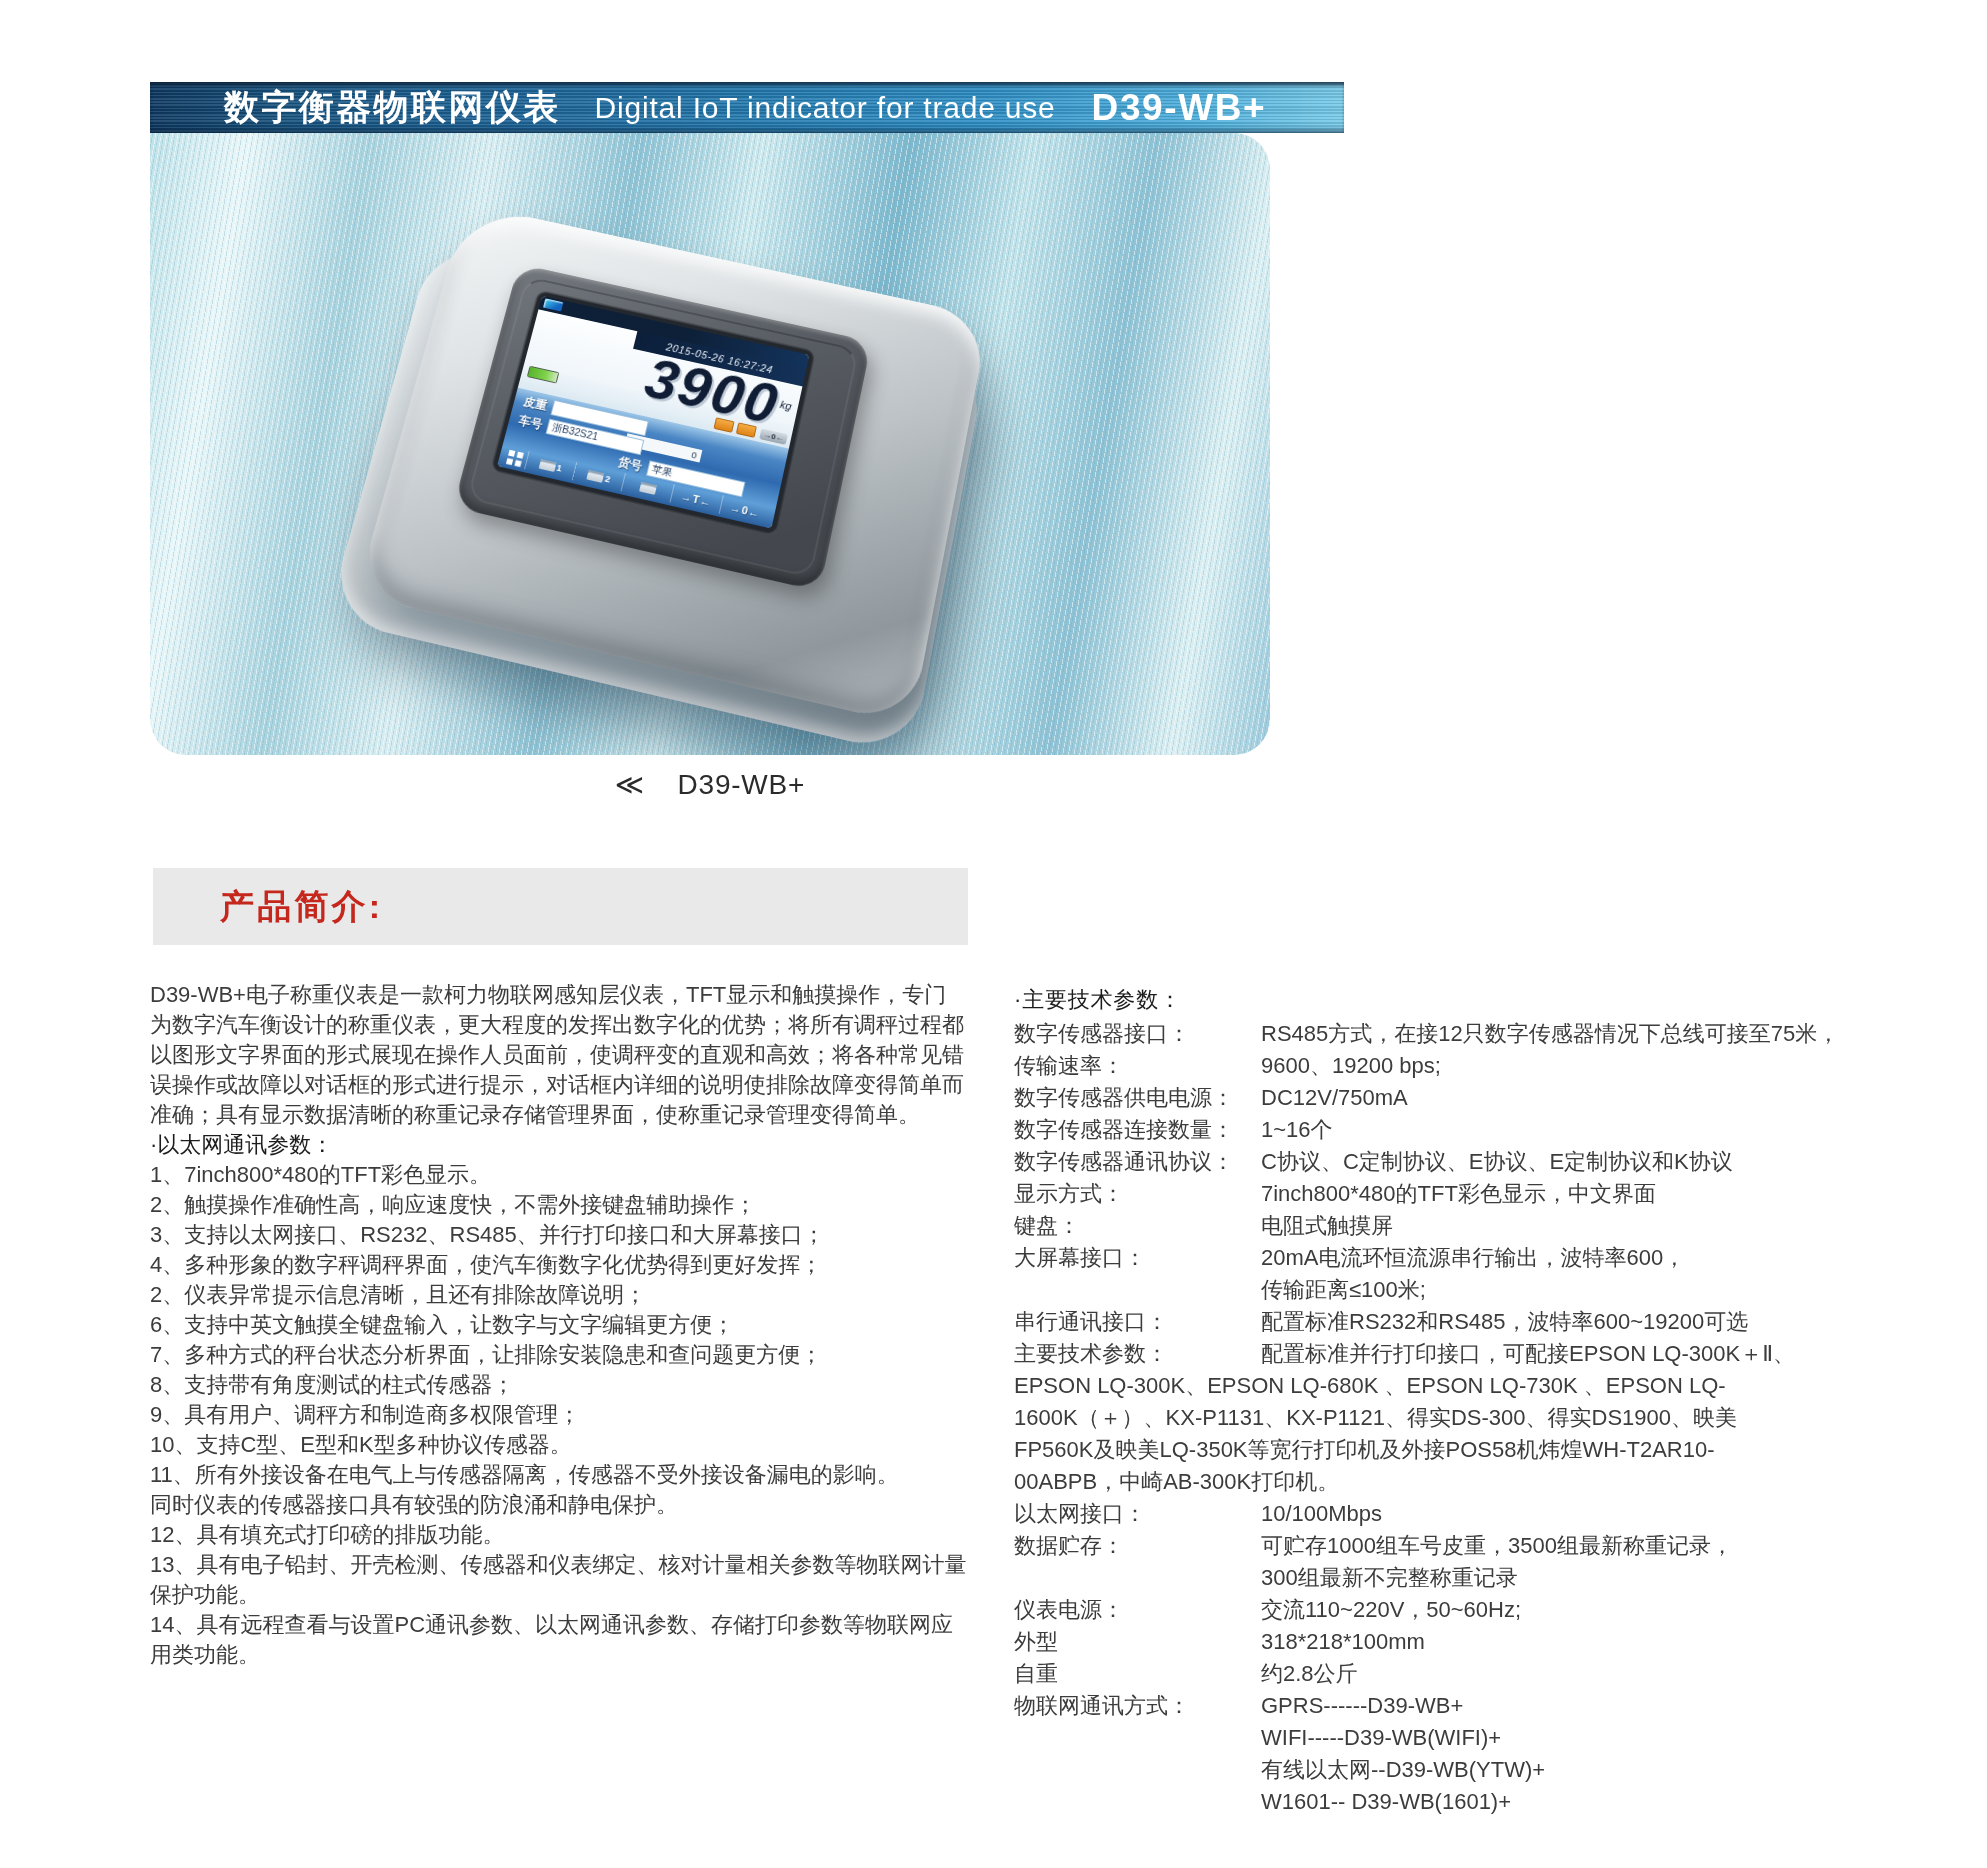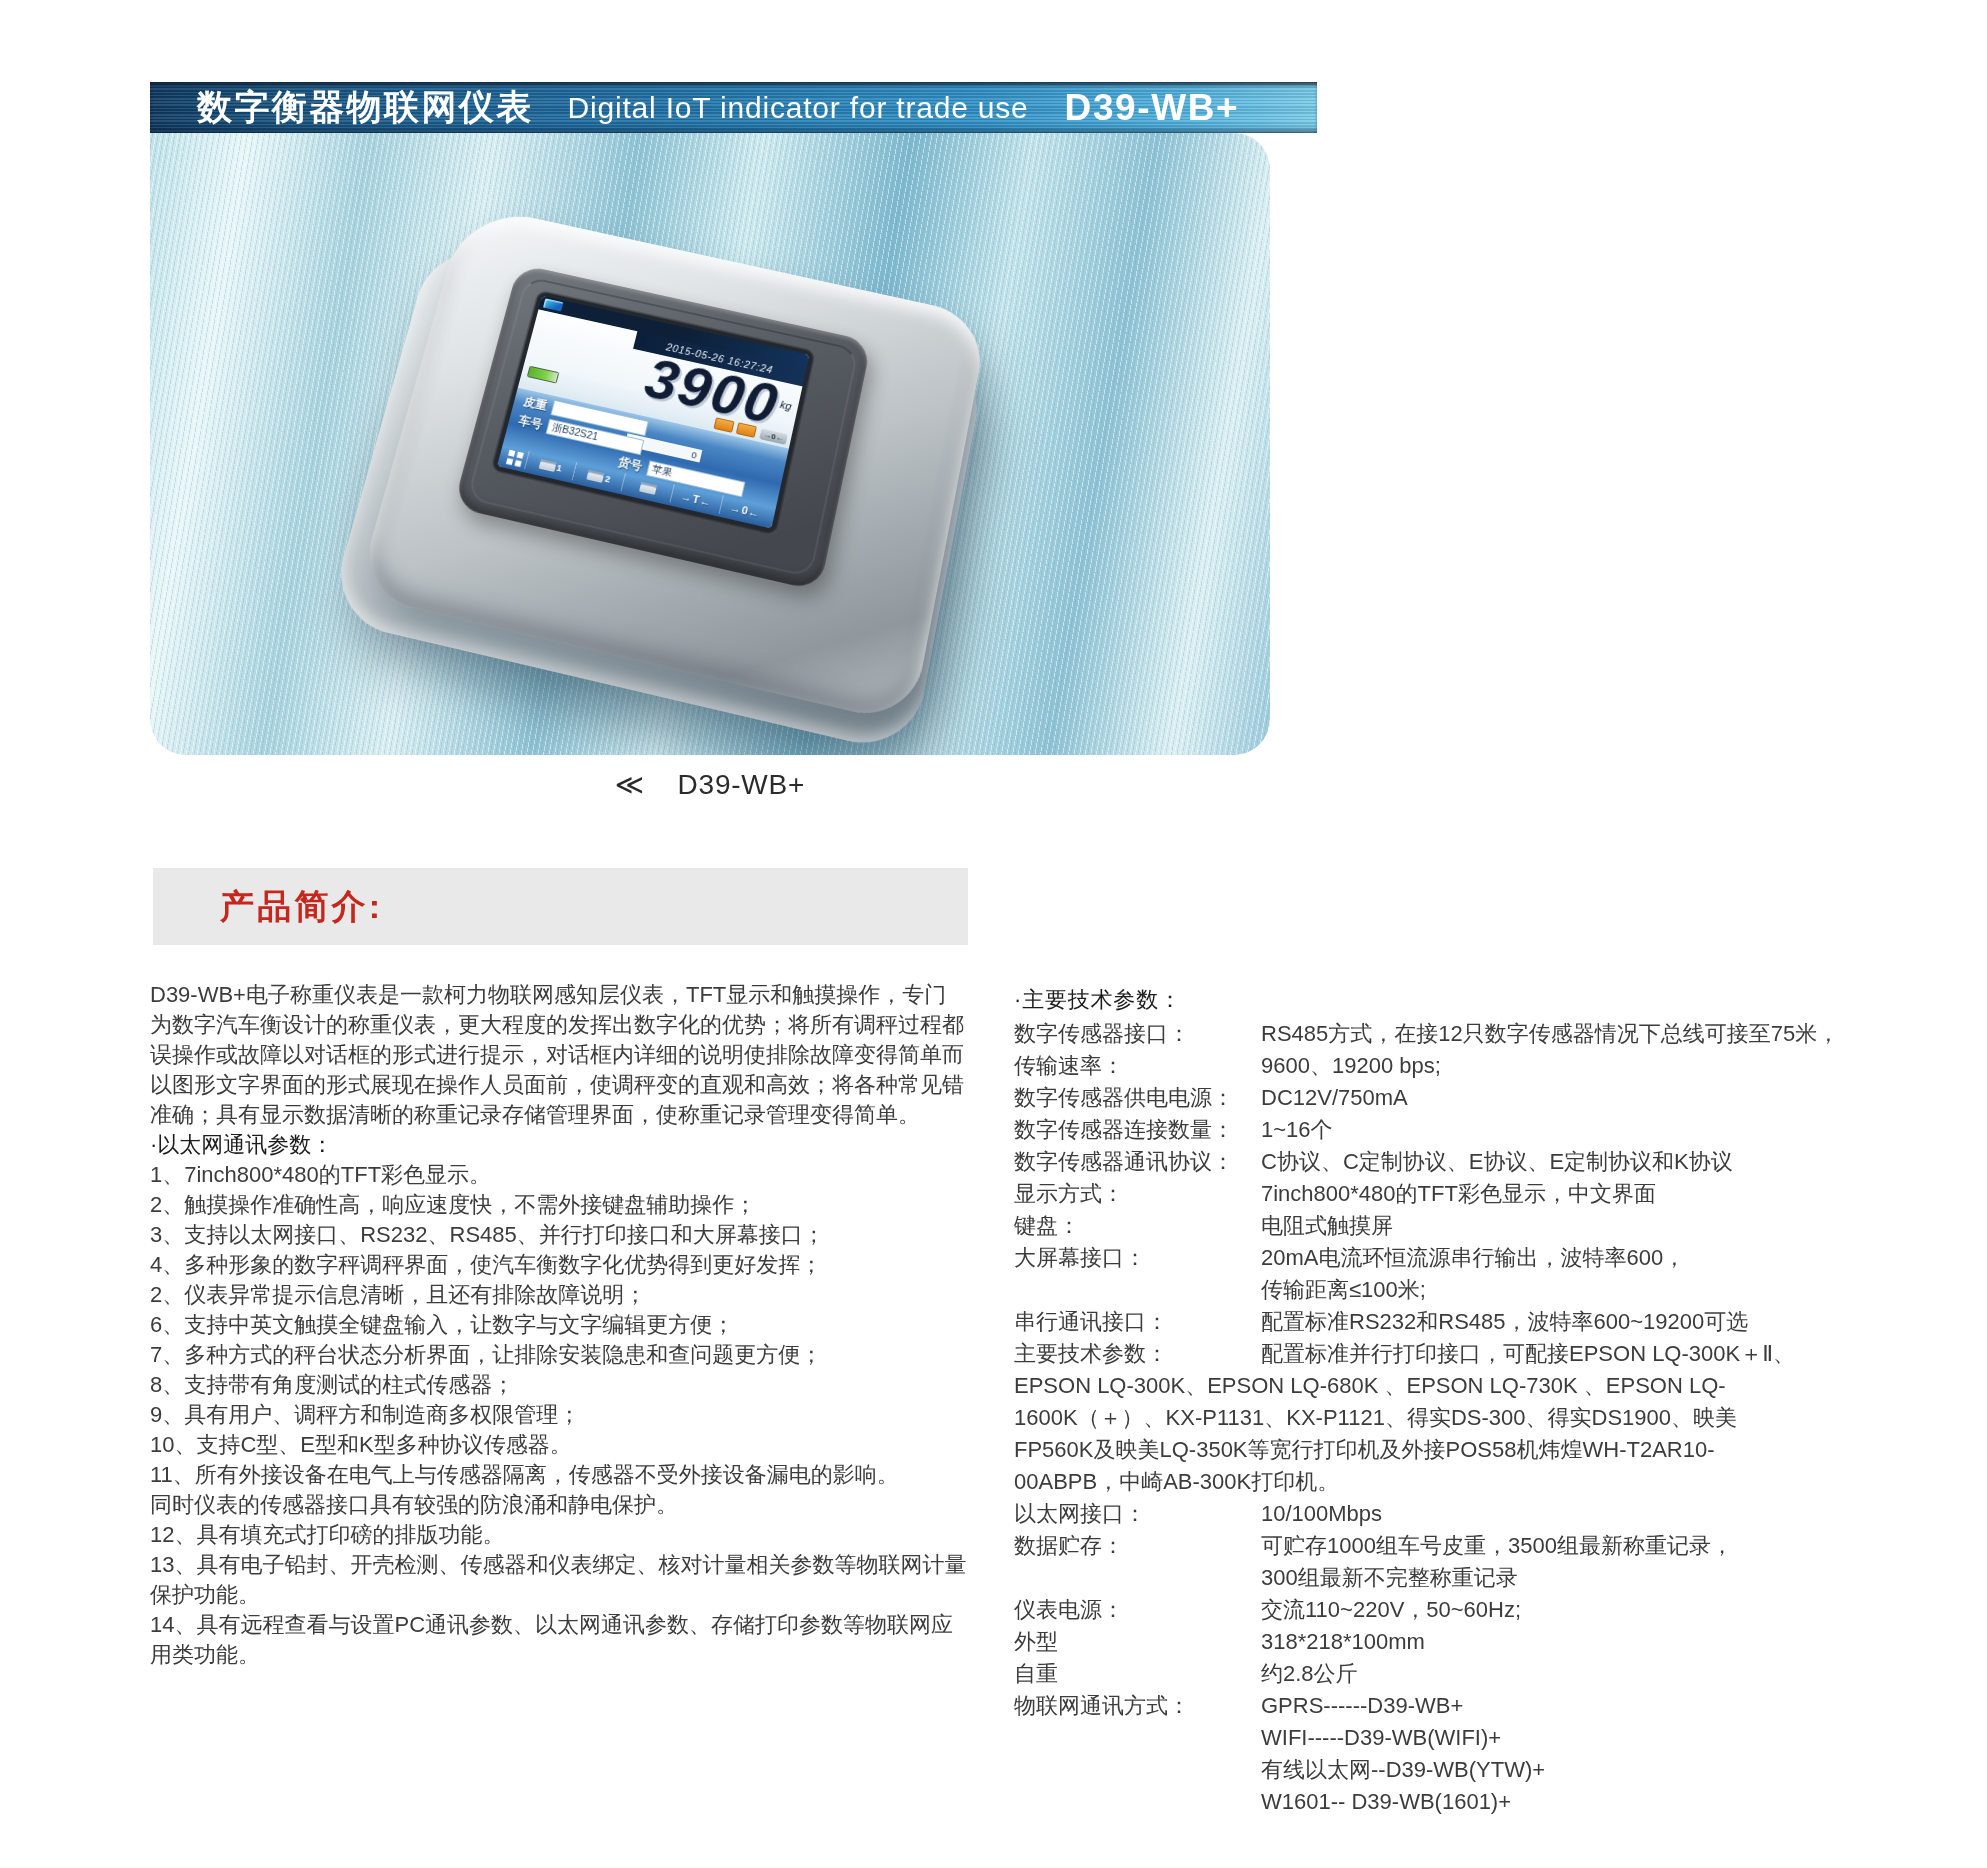--- a/index.html
+++ b/index.html
@@ -7,21 +7,21 @@
     position:relative;width:1987px;height:1869px;background:#ffffff;
     font-family:"Liberation Sans","DejaVu Sans",sans-serif;color:#3c3c3c;overflow:hidden;
   }
   
   .banner{
     position:absolute;left:150px;top:82px;width:1120px;height:51px;
     background:
       repeating-linear-gradient(180deg, rgba(255,255,255,.10) 0 1.6px, rgba(0,0,0,.10) 1.6px 3.2px),
       linear-gradient(90deg,#0f3a62 0%,#17537f 12%,#1d6396 30%,#2379ae 50%,#2f90c6 70%,#4fb0dd 88%,#7accea 100%);
     box-shadow:inset 0 5.5px 4.7px -2.4px rgba(8,25,45,.85), inset 0 -5.5px 4.7px -2.4px rgba(8,25,45,.55);
-    display:flex;align-items:center;padding-left:47px;color:#fff;white-space:nowrap;
+    display:flex;align-items:center;padding-left:74px;color:#fff;white-space:nowrap;
   }
   .banner-zh{font-size:35px;font-weight:bold;letter-spacing:2.4px;}
   .banner-en{font-size:30px;margin-left:34px;letter-spacing:0.8px;}
   .banner-model{font-size:37px;font-weight:bold;margin-left:36px;letter-spacing:1.6px;}
   
   .photo{
     position:absolute;left:150px;top:133px;width:1120px;height:622px;
     border-radius:0 36px 36px 36px;overflow:hidden;
     background:
       repeating-linear-gradient(100deg, rgba(255,255,255,.5) 0 0.8px, rgba(255,255,255,0) 0.8px 2.4px, rgba(110,165,190,.28) 2.4px 3.2px, rgba(255,255,255,0) 3.2px 5.5px),
@@ -195,22 +195,22 @@
 </div>
 
 <div class="section-bar">
   <span class="section-title">产品简介:</span>
 </div>
 
 <div class="col-left">
   <div id="intro-paragraph">
       <div class="txt-line">D39-WB+电子称重仪表是一款柯力物联网感知层仪表，TFT显示和触摸操作，专门</div>
       <div class="txt-line">为数字汽车衡设计的称重仪表，更大程度的发挥出数字化的优势；将所有调秤过程都</div>
+      <div class="txt-line">以图形文字界面的形式展现在操作人员面前，使调秤变的直观和高效；将各种常见错</div>
       <div class="txt-line">误操作或故障以对话框的形式进行提示，对话框内详细的说明使排除故障变得简单而</div>
-      <div class="txt-line">以图形文字界面的形式展现在操作人员面前，使调秤变的直观和高效；将各种常见错</div>
       <div class="txt-line">准确；具有显示数据清晰的称重记录存储管理界面，使称重记录管理变得简单。</div>
     </div>
   <div class="col-head">·以太网通讯参数：</div>
   <div id="features-list">
       <div class="txt-line">1、7inch800*480的TFT彩色显示。</div>
       <div class="txt-line">2、触摸操作准确性高，响应速度快，不需外接键盘辅助操作；</div>
       <div class="txt-line">3、支持以太网接口、RS232、RS485、并行打印接口和大屏幕接口；</div>
       <div class="txt-line">4、多种形象的数字秤调秤界面，使汽车衡数字化优势得到更好发挥；</div>
       <div class="txt-line">2、仪表异常提示信息清晰，且还有排除故障说明；</div>
       <div class="txt-line">6、支持中英文触摸全键盘输入，让数字与文字编辑更方便；</div>

